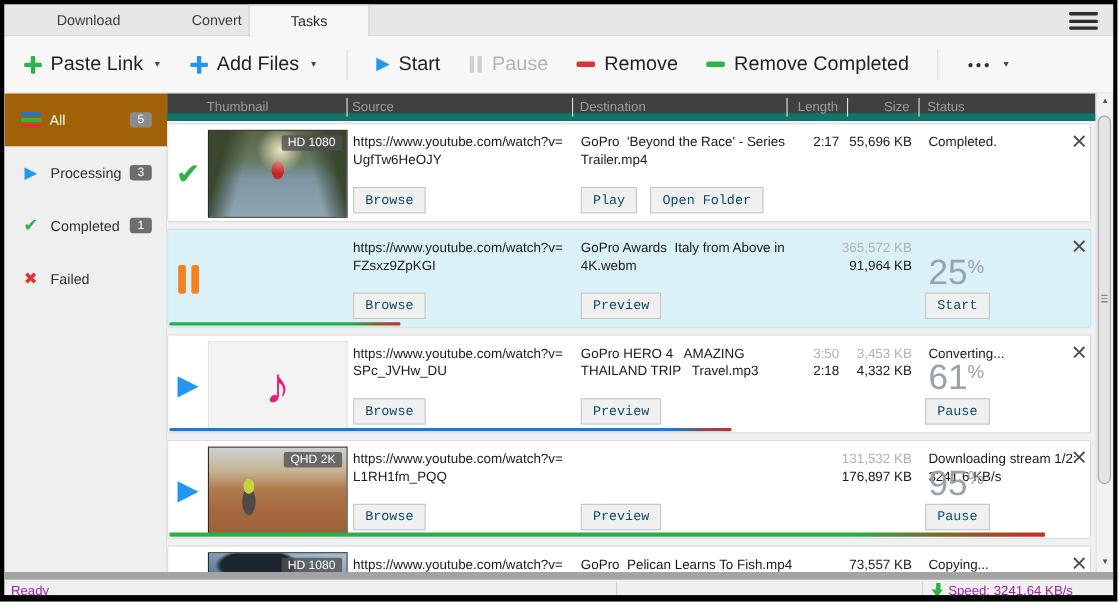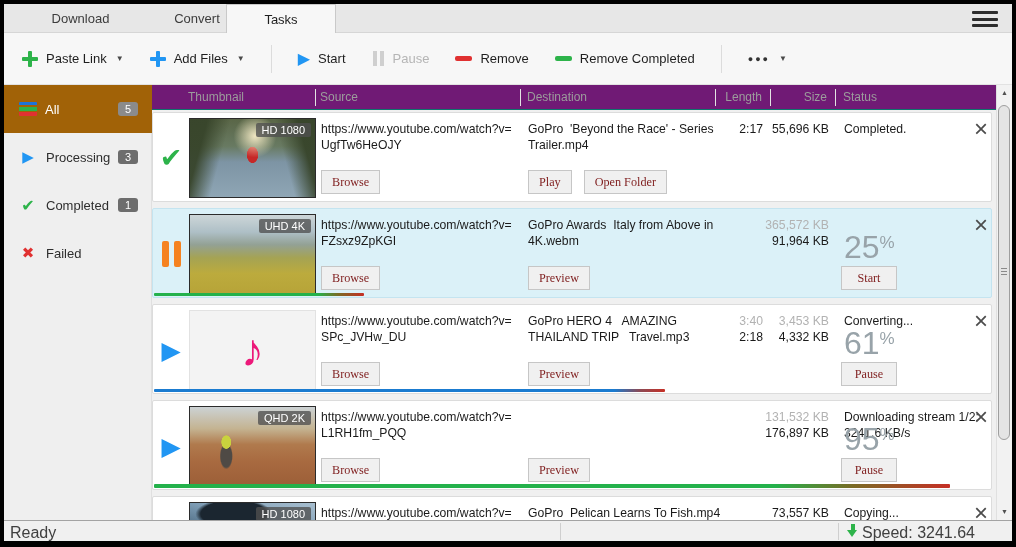--- a/index.html
+++ b/index.html
@@ -13,21 +13,21 @@
   .tab-0{left:14px;width:125px}
   .tab-1{left:139px;width:108px}
   .tab-2{left:222px;width:110px}
   .tab.active{background:#f7f7f7;border:1px solid #c9c9c9;border-bottom:none;color:#1f1f1f;z-index:2}
   #hamburger{position:absolute;right:14px;top:7px;width:26px;height:16px;display:flex;flex-direction:column;justify-content:space-between;cursor:pointer}
   #hamburger i{display:block;height:3px;background:#2d2d2d;border-radius:1px}
 
   
   #toolbar{position:absolute;left:0;top:29px;width:1008px;height:52px;background:#f7f7f7;border-bottom:1px solid #e2e2e2;display:flex;align-items:center;padding-left:18px}
   .tbtn{display:flex;align-items:center;margin-right:26px;cursor:pointer}
-  .tlabel{font-size:13px;color:#1f1f1f;margin-left:8px}
+  .tlabel{font-size:18px;color:#1f1f1f;margin-left:8px}
   .tbtn.disabled .tlabel{color:#b5b5b5}
   .caret{font-size:8px;color:#4a4a4a;margin-left:9px}
   .vsep{width:1px;height:28px;background:#dcdcdc;margin-right:26px}
   .tic{display:inline-block;position:relative}
   .c-green{color:#2db34a}.c-blue{color:#2196f3}.c-red{color:#e03131}
   .ic-plus{width:16px;height:16px}
   .ic-plus::before{content:'';position:absolute;left:0;top:6px;width:16px;height:4px;border-radius:1px;background:currentColor}
   .ic-plus::after{content:'';position:absolute;left:6px;top:0;width:4px;height:16px;border-radius:1px;background:currentColor}
   .ic-playg{font-size:16px;color:#2196f3;line-height:16px}
   .ic-pause{width:13px;height:15px}
@@ -47,21 +47,21 @@
   .sic{display:inline-block;width:20px;margin-left:14px;margin-right:8px;text-align:center}
   .sic-all{width:18px;height:14px;margin-left:15px;background:linear-gradient(180deg,#1d74d8 0 3.5px,transparent 3.5px 5.5px,#2db34a 5.5px 9px,transparent 9px 10.5px,#e03131 10.5px 14px);border-radius:1px}
   .sic-play{color:#2196f3;font-size:15px}
   .sic-check{color:#2db34a;font-size:16px;font-weight:bold}
   .sic-cross{color:#e03131;font-size:15px;font-weight:bold}
   .badge{position:absolute;right:14px;min-width:20px;padding:1px 4px;border-radius:3px;background:#6d6d6d;color:#fff;font-size:11px;text-align:center}
   .snav.selected .badge{background:#8b8b8b}
 
   
   #main{position:absolute;left:148px;top:81px;width:844px;height:435px}
-  #thead{position:absolute;left:0;top:0;width:844px;height:25px;background:#701a75;border-bottom:1px solid #0f766e}
+  #thead{position:absolute;left:0;top:0;width:844px;height:25px;background:#404040;border-bottom:7px solid #0f766e}
   .hcol{position:absolute;top:0;height:25px;line-height:25px;font-size:12px;color:#9c9c9c}
   .col-0{left:36px}.col-1{left:168px}.col-2{left:375px}
   .col-3{left:540px;width:70px;text-align:right}
   .col-4{left:610px;width:65px;text-align:right}
   .col-5{left:691px}
   .hline{position:absolute;top:4px;height:17px;width:1px;background:#e3e3e3}
   #rows{position:absolute;left:0;top:25px;width:844px;height:410px;overflow:hidden;background:#f0f0f0;padding-top:2px}
   .row{position:relative;width:840px;height:90px;margin-bottom:6px;background:#fff;border:1px solid #dcdcdc;border-radius:2px;overflow:hidden}
   .row.selected{background:#dbf1f8;border-color:#c4e4f0}
   .state-icon{position:absolute;left:0;top:0;width:36px;height:90px;display:flex;align-items:center;justify-content:center}
@@ -82,21 +82,21 @@
   .th-music{background:#f3f3f3;border-color:#e2e2e2}
   .th-moab{background:
     radial-gradient(ellipse 8px 11px at 29% 45%, #c9d23e 58%, transparent 64%),
     radial-gradient(ellipse 11px 22px at 29% 63%, #4f4a45 50%, transparent 60%),
     linear-gradient(180deg,#ccd2d4 0%,#c4b391 28%,#b07a4d 48%,#a86a40 70%,#9c5f38 100%)}
   .th-pelican{background:
     radial-gradient(ellipse 60px 24px at 35% 14%, #1b2630 55%, transparent 64%),
     linear-gradient(195deg,#a8bfd0 0%,#7d9cb4 30%,#3d5a72 60%,#15222e 100%)}
   .src-text{position:absolute;left:168px;top:8px;width:204px;font-size:12.2px;color:#1a1a1a;white-space:pre-line;line-height:16px}
   .dest-text{position:absolute;left:375px;top:8px;width:200px;font-size:12.2px;color:#1a1a1a;white-space:pre-wrap;line-height:16px}
-  .btn{position:absolute;height:24px;background:#f0f0f0;border:1px solid #c6c6c6;font-family:Liberation Serif, serif;font-size:12.2px;color:#7f1d1d;padding:0 10px;cursor:pointer}
+  .btn{position:absolute;height:24px;background:#f0f0f0;border:1px solid #c6c6c6;font-family:Liberation Mono, monospace;font-size:12.2px;color:#0c4a6e;padding:0 10px;cursor:pointer}
   .src-btn{left:168px;top:57px}
   .dest-btns{position:absolute;left:375px;top:57px;display:flex;gap:12px}
   .dest-btns .btn{position:static}
   .len{position:absolute;left:540px;top:8px;width:70px;text-align:right;font-size:12.2px;line-height:16px;color:#1a1a1a}
   .size{position:absolute;left:610px;top:8px;width:66px;text-align:right;font-size:12.2px;line-height:16px;color:#1a1a1a}
   .val.gray{color:#b2b2b2}
   .status-text{position:absolute;left:691px;top:8px;width:150px;font-size:12.2px;color:#1a1a1a;white-space:pre;line-height:16px}
   .pct{position:absolute;left:691px;top:20px;width:95px;text-align:left;color:#98a3a9}
   .pct-num{font-size:32px}
   .pct-sign{font-size:17px;vertical-align:10px}
@@ -109,21 +109,21 @@
 
   
   #scrollbar{position:absolute;left:992px;top:81px;width:15px;height:435px;background:#f2f2f2;border-left:1px solid #e0e0e0}
   .sb-arrow{position:absolute;left:0;width:15px;height:16px;text-align:center;font-size:7px;color:#505050;line-height:16px;cursor:pointer}
   .sb-up{top:0}.sb-down{bottom:0}
   #sb-thumb{position:absolute;left:1px;top:20px;width:12px;height:335px;background:#e4e4e4;border:1px solid #9e9e9e;border-radius:7px;cursor:pointer}
   #sb-thumb::after{content:'';position:absolute;left:2px;top:162px;width:6px;height:7px;
     background:linear-gradient(#8a8a8a 0 1px,transparent 1px 3px,#8a8a8a 3px 4px,transparent 4px 6px,#8a8a8a 6px 7px)}
 
   
-  #statusbar{position:absolute;left:0;top:516px;width:1008px;height:21px;background:#f0f0f0;border-top:1px solid #a3a3a3;font-size:16px;color:#404040}
+  #statusbar{position:absolute;left:0;top:516px;width:1008px;height:21px;background:#f0f0f0;border-top:7px solid #a3a3a3;font-size:12px;color:#a21caf}
   #sb-ready{position:absolute;left:6px;top:3px}
   #sb-summary{position:absolute;left:561px;top:3px}
   #sb-speed{position:absolute;left:858px;top:3px}
   .sb-sep{position:absolute;top:2px;height:17px;width:1px;background:#cfcfcf}
   #speed-arrow{position:absolute;left:843px;top:3px;width:11px;height:14px}
   #speed-arrow::before{content:'';position:absolute;left:3.5px;top:0;width:4px;height:7px;background:#2db34a}
   #speed-arrow::after{content:'';position:absolute;left:0;top:6px;border-left:5.5px solid transparent;border-right:5.5px solid transparent;border-top:7px solid #2db34a}
 </style>
 </head>
 <body>
@@ -238,24 +238,20 @@
 
       <div class="val">55,696 KB</div>
     </div>
     <div class="status-text">Completed.</div>
 
     <span class="close">×</span>
 
   </div>
           <div class="row selected">
     <div class="state-icon st-pause"></div>
-    <div class="thumb th-italy">
-      <span class="thumb-glyph"></span>
-      <span class="thumb-badge">UHD 4K</span>
-    </div>
     <div class="src-text">https://www.youtube.com/watch?v=
 FZsxz9ZpKGI</div>
     <button class="btn src-btn">Browse</button>
     <div class="dest-text">GoPro Awards  Italy from Above in 4K.webm</div>
     <div class="dest-btns">
               <button class="btn">Preview</button>
             </div>
     <div class="len">
       
       
@@ -278,21 +274,21 @@
 
     </div>
     <div class="src-text">https://www.youtube.com/watch?v=
 SPc_JVHw_DU</div>
     <button class="btn src-btn">Browse</button>
     <div class="dest-text">GoPro HERO 4   AMAZING THAILAND TRIP   Travel.mp3</div>
     <div class="dest-btns">
               <button class="btn">Preview</button>
             </div>
     <div class="len">
-      <div class="val gray">3:40</div>
+      <div class="val gray">3:50</div>
       <div class="val">2:18</div>
     </div>
     <div class="size">
       <div class="val gray">3,453 KB</div>
       <div class="val">4,332 KB</div>
     </div>
     <div class="status-text">Converting...</div>
     <div class="pct">
       <span class="pct-num">61</span><span class="pct-sign">%</span>
     </div>

